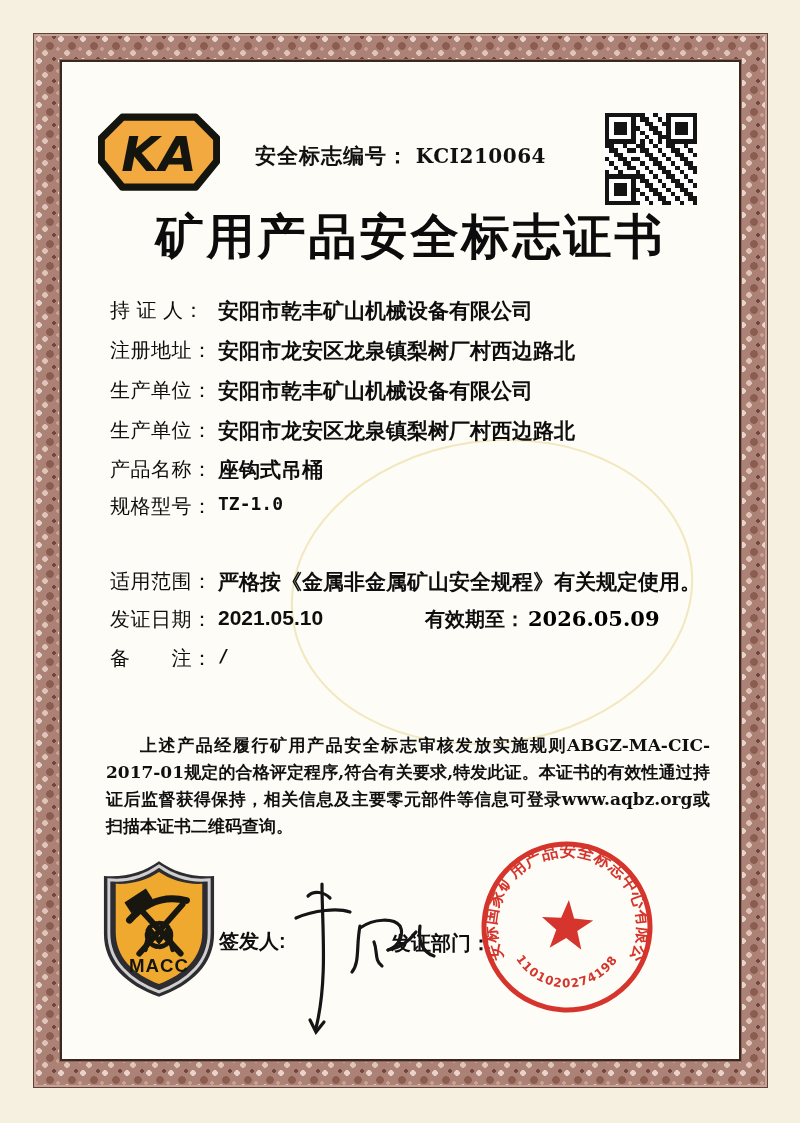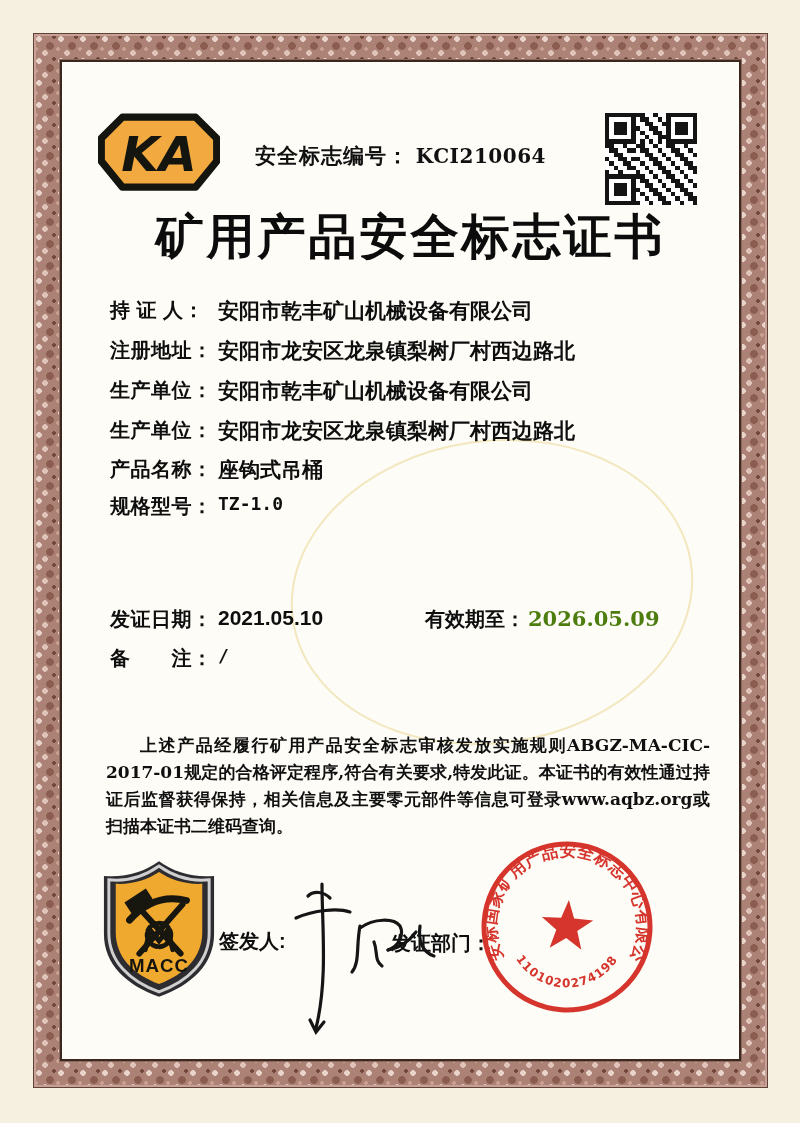--- a/index.html
+++ b/index.html
@@ -46,27 +46,27 @@
   
   .title{left:0;right:0;top:143px;text-align:center;font-size:48px;font-weight:bold;color:#0c0c0c;
     font-family:"DejaVu Serif","Liberation Serif",serif;letter-spacing:3px;margin-left:20px;}
   
   .wm{left:34px;top:438px;font-size:72px;font-weight:bold;color:rgba(150,150,150,0.5);
     letter-spacing:2px;white-space:nowrap;z-index:0;font-family:"Liberation Sans",sans-serif;}
   .ghost-ellipse{left:228px;top:378px;width:400px;height:300px;border:2px solid rgba(224,192,88,0.35);
     border-radius:50%;transform:rotate(-8deg);z-index:0;}
   
   .row{left:0;right:0;height:30px;z-index:2;}
-  .lbl{position:absolute;left:48px;font-size:20px;font-weight:bold;color:#0e0e0e;white-space:nowrap;letter-spacing:0.5px;}
+  .lbl{position:absolute;left:48px;font-size:20px;font-weight:normal;color:#0e0e0e;white-space:nowrap;letter-spacing:0.5px;}
   .val{position:absolute;left:156px;font-size:21px;font-weight:600;color:#0e0e0e;white-space:nowrap;
     font-family:"DejaVu Serif","Liberation Serif",serif;}
   .val.ascii{font-family:"DejaVu Sans Mono","Liberation Mono",monospace;font-size:18px;font-weight:bold;letter-spacing:0;}
   .val.date{font-family:Liberation Sans, sans-serif;font-size:21px;font-weight:bold;}
   .lbl2{position:absolute;left:363px;font-size:20px;font-weight:bold;color:#0e0e0e;white-space:nowrap;}
-  .val2{position:absolute;left:466px;font-size:21px;font-weight:bold;color:#4d7c0f;white-space:nowrap;
+  .val2{position:absolute;left:466px;font-size:21px;font-weight:bold;color:#000000;white-space:nowrap;
     font-family:"DejaVu Serif",serif;}
   
   .statement{left:44px;top:670px;width:604px;font-size:17px;line-height:27px;font-weight:600;color:#101010;
     text-indent:2em;font-family:"DejaVu Serif","Liberation Serif",serif;text-align:justify;z-index:2;}
   
   .macc{left:38px;top:797px;width:118px;height:140px;}
   .signer{left:157px;top:866px;font-size:20px;font-weight:bold;color:#0e0e0e;z-index:2;}
   .sig{left:200px;top:808px;width:190px;height:180px;z-index:3;}
   .dept{left:329px;top:868px;font-size:20px;font-weight:bold;color:#0e0e0e;z-index:2;}
   .seal{left:410px;top:770px;width:190px;height:190px;z-index:4;opacity:0.93;}
@@ -551,20 +551,24 @@
       <span class="lbl">生产单位：</span>
       <span class="val">安阳市龙安区龙泉镇梨树厂村西边路北</span>
     </div>
     <div class="abs row" style="top:394px">
       <span class="lbl">产品名称：</span>
       <span class="val">座钩式吊桶</span>
     </div>
     <div class="abs row" style="top:431px">
       <span class="lbl">规格型号：</span>
       <span class="val ascii">TZ-1.0</span>
+    </div>
+    <div class="abs row" style="top:506px">
+      <span class="lbl">适用范围：</span>
+      <span class="val">严格按《金属非金属矿山安全规程》有关规定使用。</span>
     </div>
     <div class="abs row" style="top:544px">
       <span class="lbl">发证日期：</span>
       <span class="val date">2021.05.10</span>
       <span class="lbl2">有效期至：</span>
       <span class="val2">2026.05.09</span>
     </div>
     <div class="abs row" style="top:583px">
       <span class="lbl">备　　注：</span>
       <span class="val ascii">/</span>

